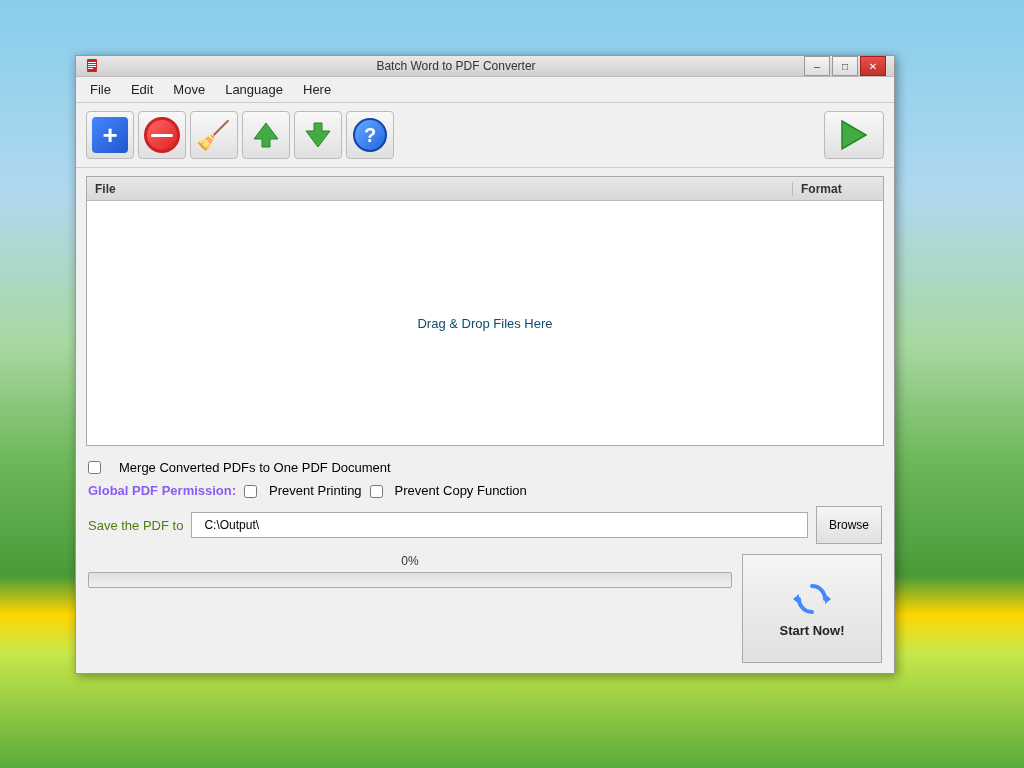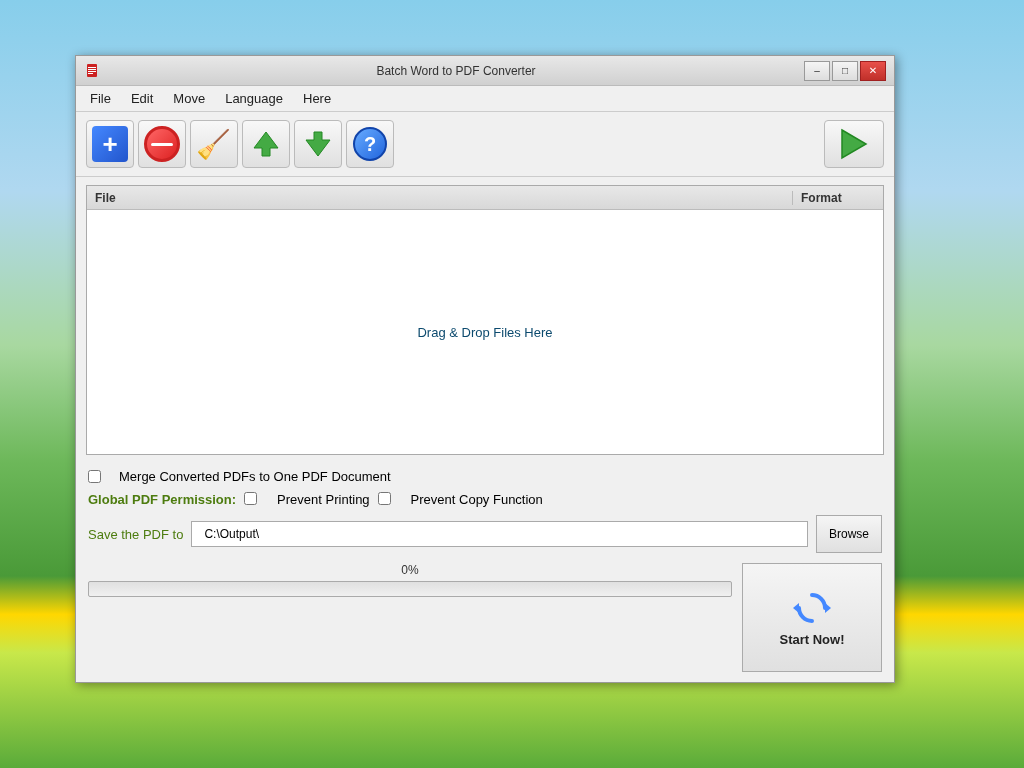--- a/index.html
+++ b/index.html
@@ -32,21 +32,21 @@
       border: 1px solid #999;
       box-shadow: 2px 2px 10px rgba(0,0,0,0.4);
       z-index: 10;
     }
 
     
     .title-bar {
       display: flex;
       align-items: center;
       background: linear-gradient(180deg, #e8e8e8 0%, #d0d0d0 100%);
-      height: 30px;
+      height: 21px;
       padding: 0 8px;
       border-bottom: 1px solid #bbb;
       user-select: none;
     }
 
     .title-bar-icon {
       width: 16px;
       height: 16px;
       margin-right: 8px;
       display: flex;
@@ -256,28 +256,28 @@
     .permission-row {
       display: flex;
       align-items: center;
       gap: 8px;
       margin-bottom: 8px;
     }
 
     .permission-label {
       font-weight: bold;
       font-size: 13px;
-      color: #4d7c0f;
+      color: #8b5cf6;
       white-space: nowrap;
     }
 
     .checkbox-group {
       display: flex;
-      align-items: flex-start;
-      gap: 20px;
+      align-items: flex-end;
+      gap: 12px;
     }
 
     .password-input {
       flex: 1;
       height: 26px;
       border: 1px solid #aaa;
       background: white;
       padding: 0 6px;
       font-size: 12px;
       color: #999;

